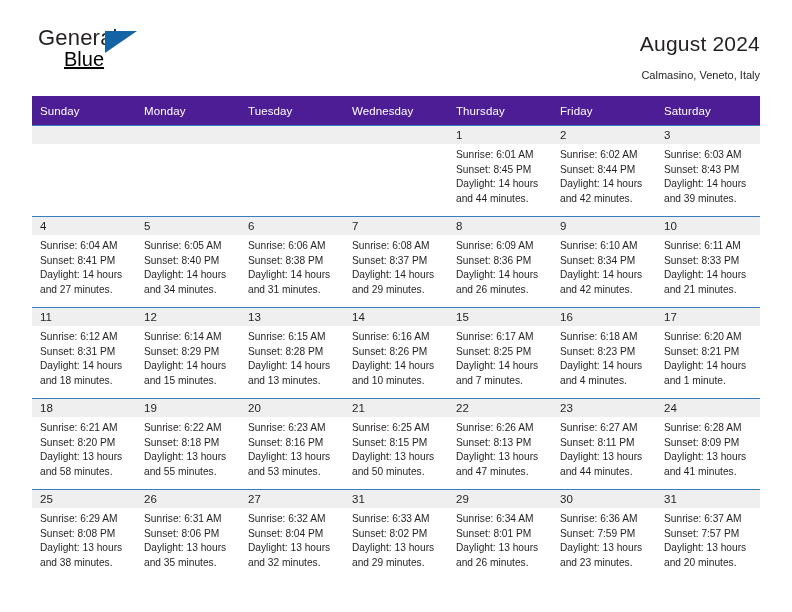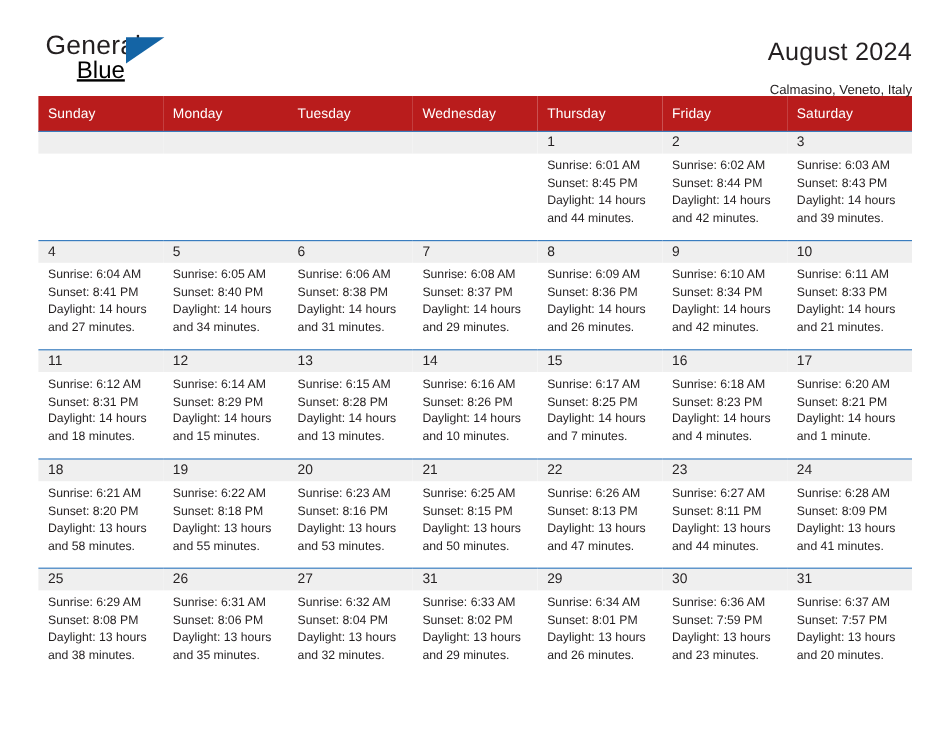--- a/index.html
+++ b/index.html
@@ -21,21 +21,21 @@
     box-sizing: border-box;
     padding: 0 32px;
   }
 
   
   .header {
     display: flex;
     justify-content: space-between;
     align-items: flex-start;
     padding-top: 26px;
-    height: 80px;
+    height: 96px;
     box-sizing: border-box;
   }
   .brand {
     position: relative;
     width: 130px;
     height: 54px;
     padding-left: 6px;
   }
   .brand-general {
     font-size: 22px;
@@ -79,21 +79,21 @@
     margin-top: 6px;
   }
 
   
   .calendar {
     width: 728px;
     border-collapse: collapse;
     table-layout: fixed;
   }
   .dow-row th {
-    background: #b91c1c;
+    background: #4c1d95;
     color: #ffffff;
     font-size: 11.5px;
     font-weight: normal;
     text-align: left;
     padding: 5px 0 5px 8px;
     height: 19px;
     border: none;
     letter-spacing: 0.1px;
   }
   td.day-cell {

